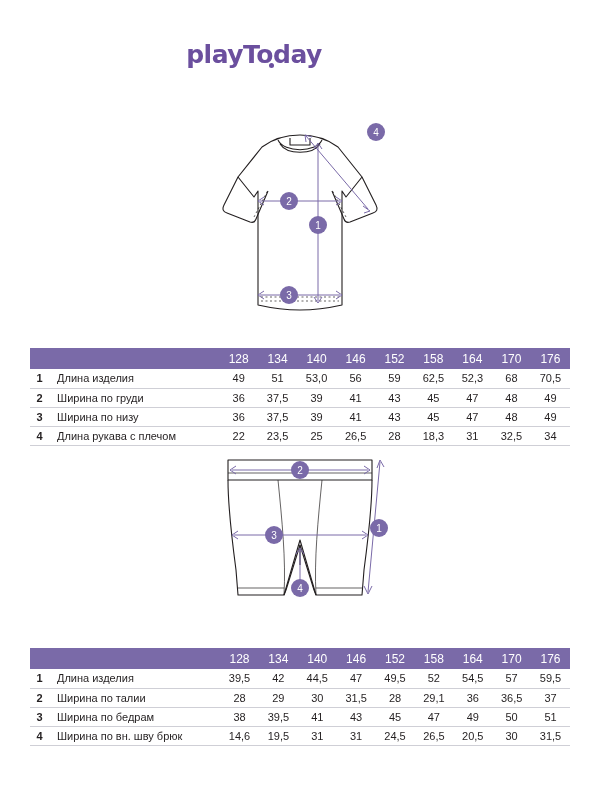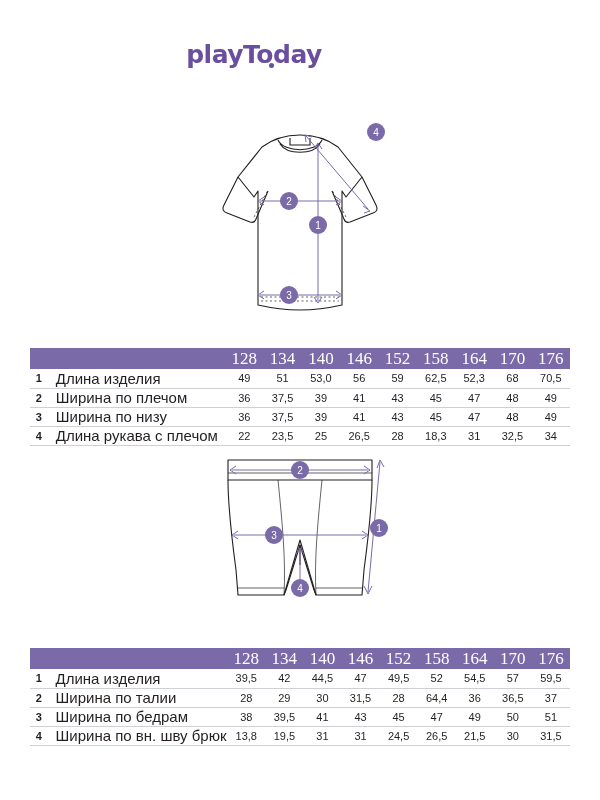--- a/index.html
+++ b/index.html
@@ -77,42 +77,41 @@
   table td, table th {
     padding: 0;
     font-weight: normal;
   }
   thead tr {
     background: #7a6aa8;
     color: #ffffff;
     height: 21px;
   }
   thead th {
-    font-size: 17px;
+    font-size: 12px;
     text-align: center;
     font-weight: normal;
-    font-family: Liberation Serif, serif;
   }
   thead th.c-idx { width: 22px; }
   thead th.c-name { width: 172px; text-align: left; padding-left: 8px; }
   tbody tr { height: 19px; }
   tbody td { border-bottom: 1px solid #cfcfd6; }
   tbody tr:first-child td { border-top: none; }
   td.c-idx {
     width: 22px;
     text-align: center;
     font-weight: bold;
     color: #231f20;
     font-size: 11px;
   }
   td.c-name {
     width: 172px;
     text-align: left;
     padding-left: 8px;
-    font-size: 15px;
+    font-size: 11px;
     white-space: nowrap;
   }
   td.val {
     text-align: center;
     font-size: 11px;
   }
 
   .size-col { width: 43px; }
 </style>
 </head>
@@ -207,21 +206,21 @@
           <td class="val">53,0</td>
           <td class="val">56</td>
           <td class="val">59</td>
           <td class="val">62,5</td>
           <td class="val">52,3</td>
           <td class="val">68</td>
           <td class="val">70,5</td>
         </tr>
         <tr>
           <td class="c-idx">2</td>
-          <td class="c-name">Ширина по плечом</td>
+          <td class="c-name">Ширина по груди</td>
           <td class="val">36</td>
           <td class="val">37,5</td>
           <td class="val">39</td>
           <td class="val">41</td>
           <td class="val">43</td>
           <td class="val">45</td>
           <td class="val">47</td>
           <td class="val">48</td>
           <td class="val">49</td>
         </tr>
@@ -340,48 +339,48 @@
           <td class="val">59,5</td>
         </tr>
         <tr>
           <td class="c-idx">2</td>
           <td class="c-name">Ширина по талии</td>
           <td class="val">28</td>
           <td class="val">29</td>
           <td class="val">30</td>
           <td class="val">31,5</td>
           <td class="val">28</td>
-          <td class="val">64,4</td>
+          <td class="val">29,1</td>
           <td class="val">36</td>
           <td class="val">36,5</td>
           <td class="val">37</td>
         </tr>
         <tr>
           <td class="c-idx">3</td>
           <td class="c-name">Ширина по бедрам</td>
           <td class="val">38</td>
           <td class="val">39,5</td>
           <td class="val">41</td>
           <td class="val">43</td>
           <td class="val">45</td>
           <td class="val">47</td>
           <td class="val">49</td>
           <td class="val">50</td>
           <td class="val">51</td>
         </tr>
         <tr>
           <td class="c-idx">4</td>
           <td class="c-name">Ширина по вн. шву брюк</td>
-          <td class="val">13,8</td>
+          <td class="val">14,6</td>
           <td class="val">19,5</td>
           <td class="val">31</td>
           <td class="val">31</td>
           <td class="val">24,5</td>
           <td class="val">26,5</td>
-          <td class="val">21,5</td>
+          <td class="val">20,5</td>
           <td class="val">30</td>
           <td class="val">31,5</td>
         </tr>
       </tbody>
     </table>
   </div>
 
 </div>
 
 </body></html>

